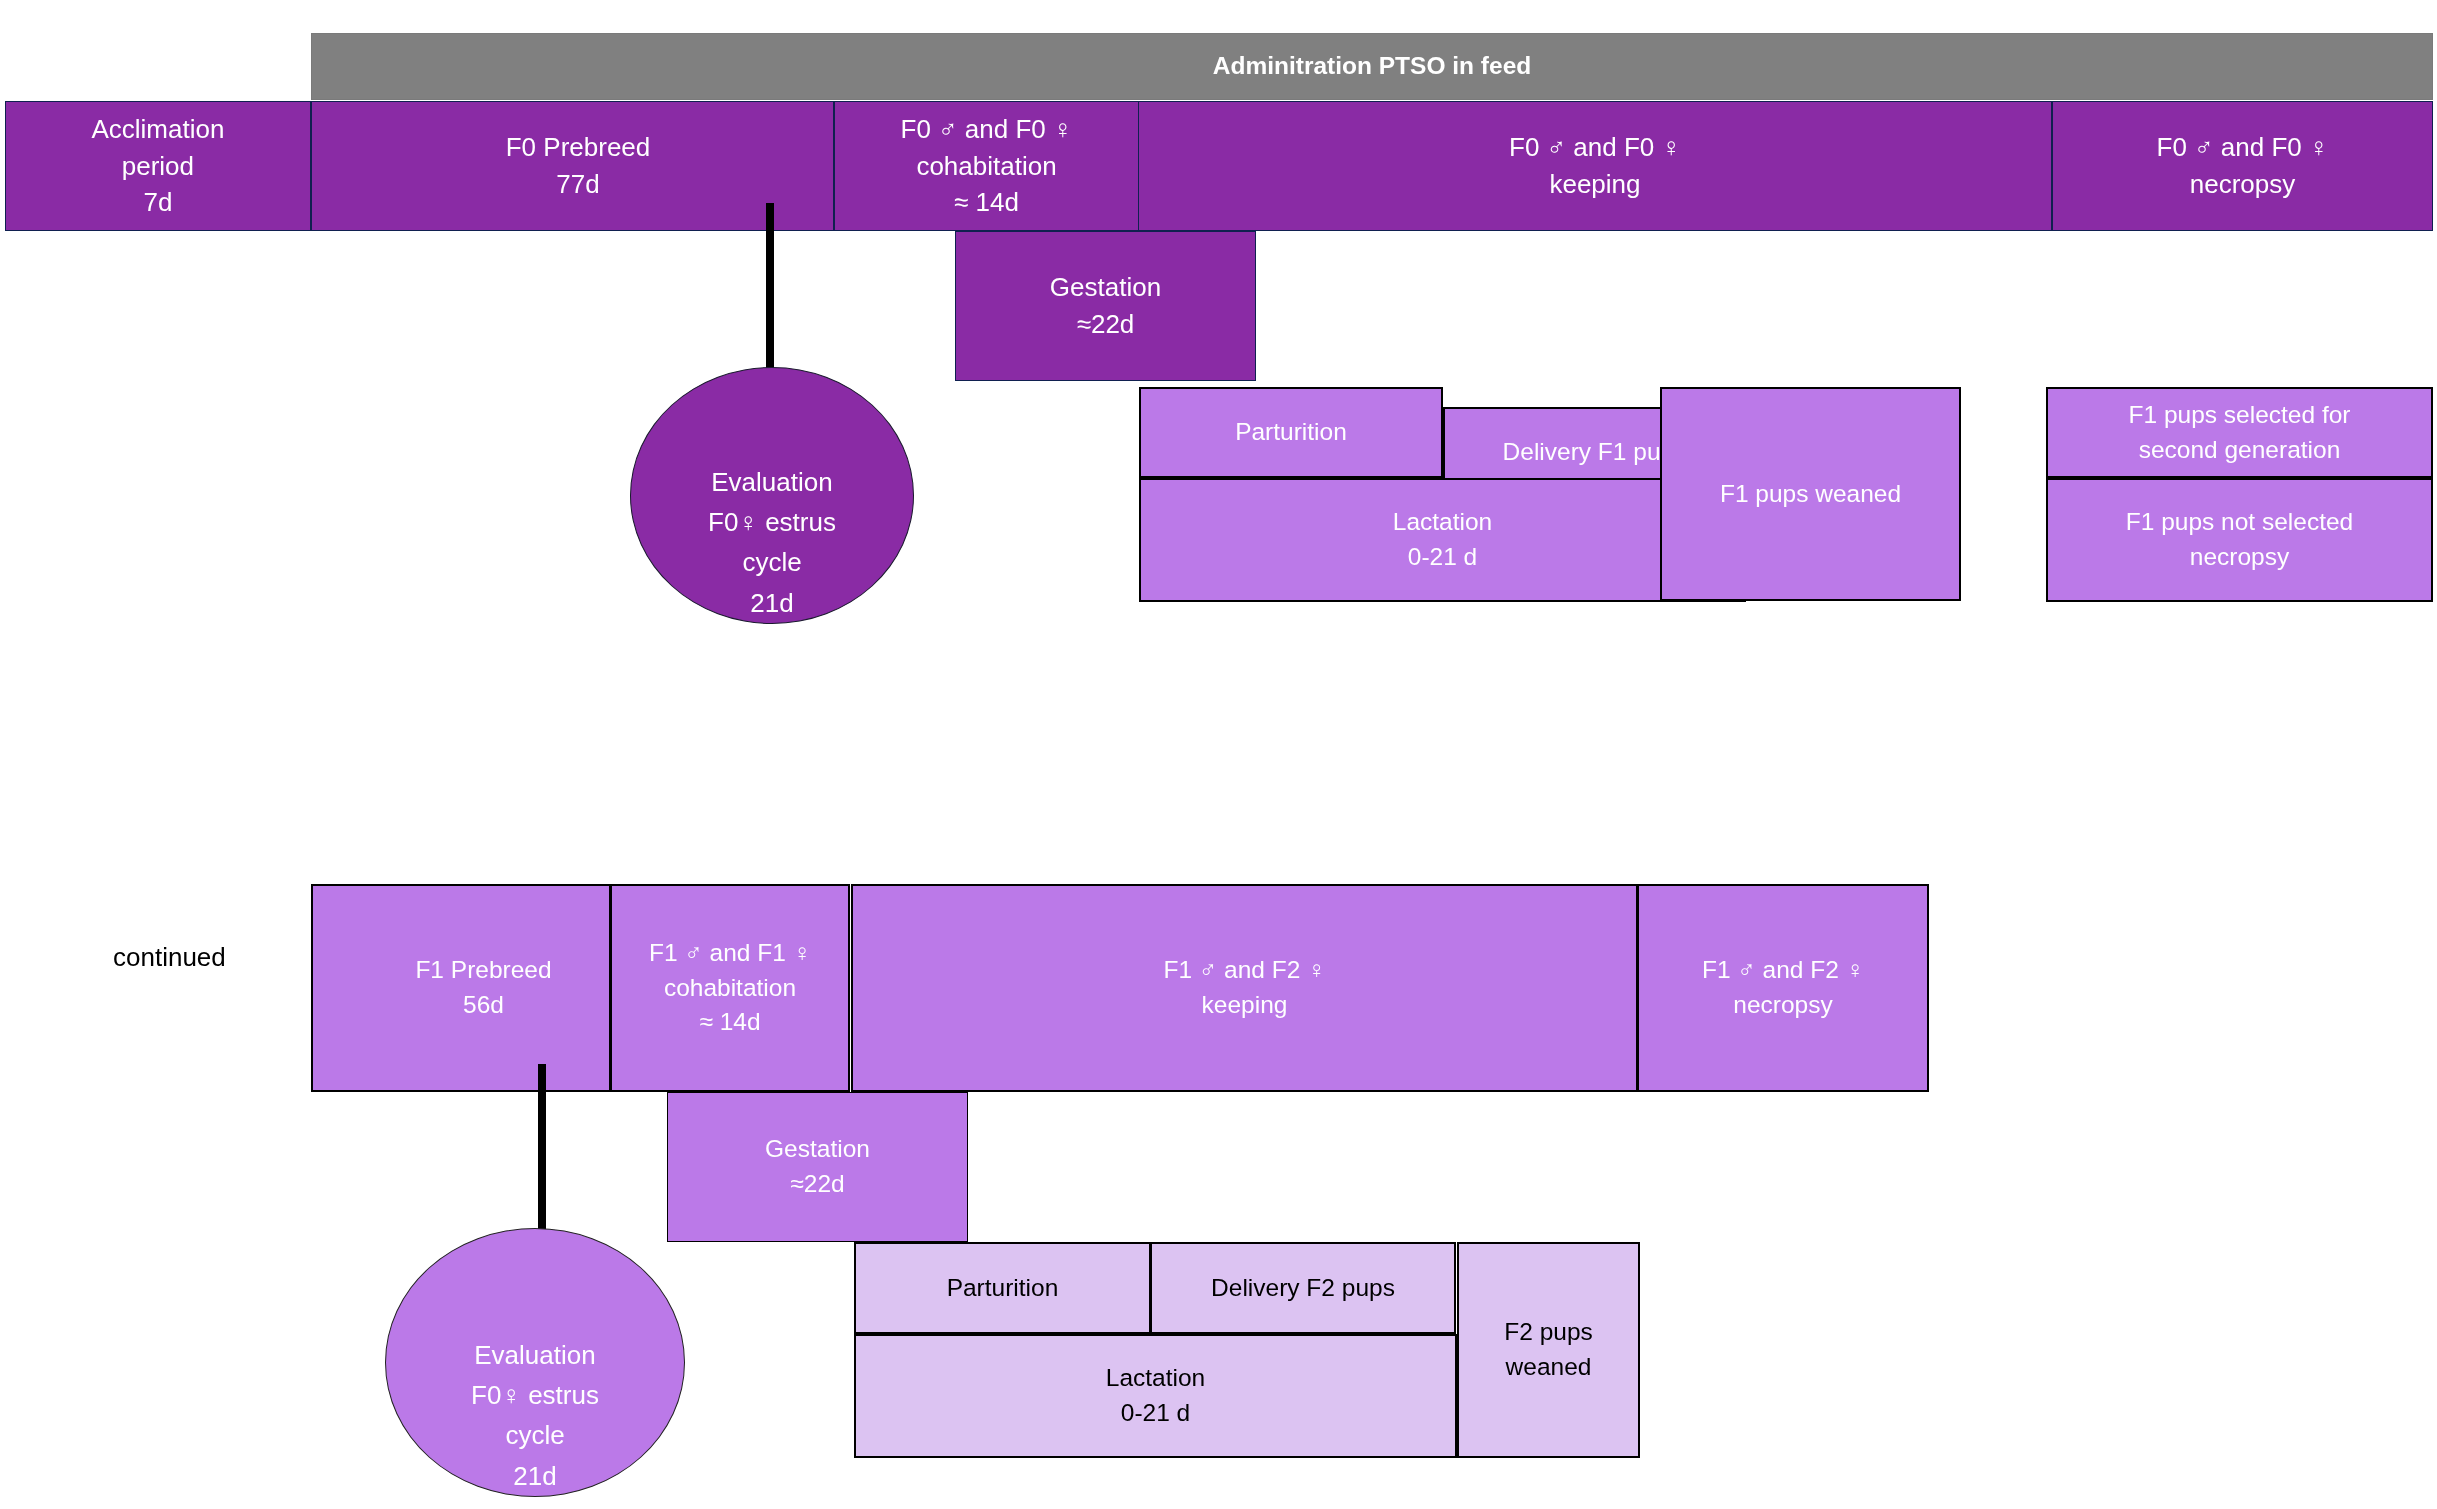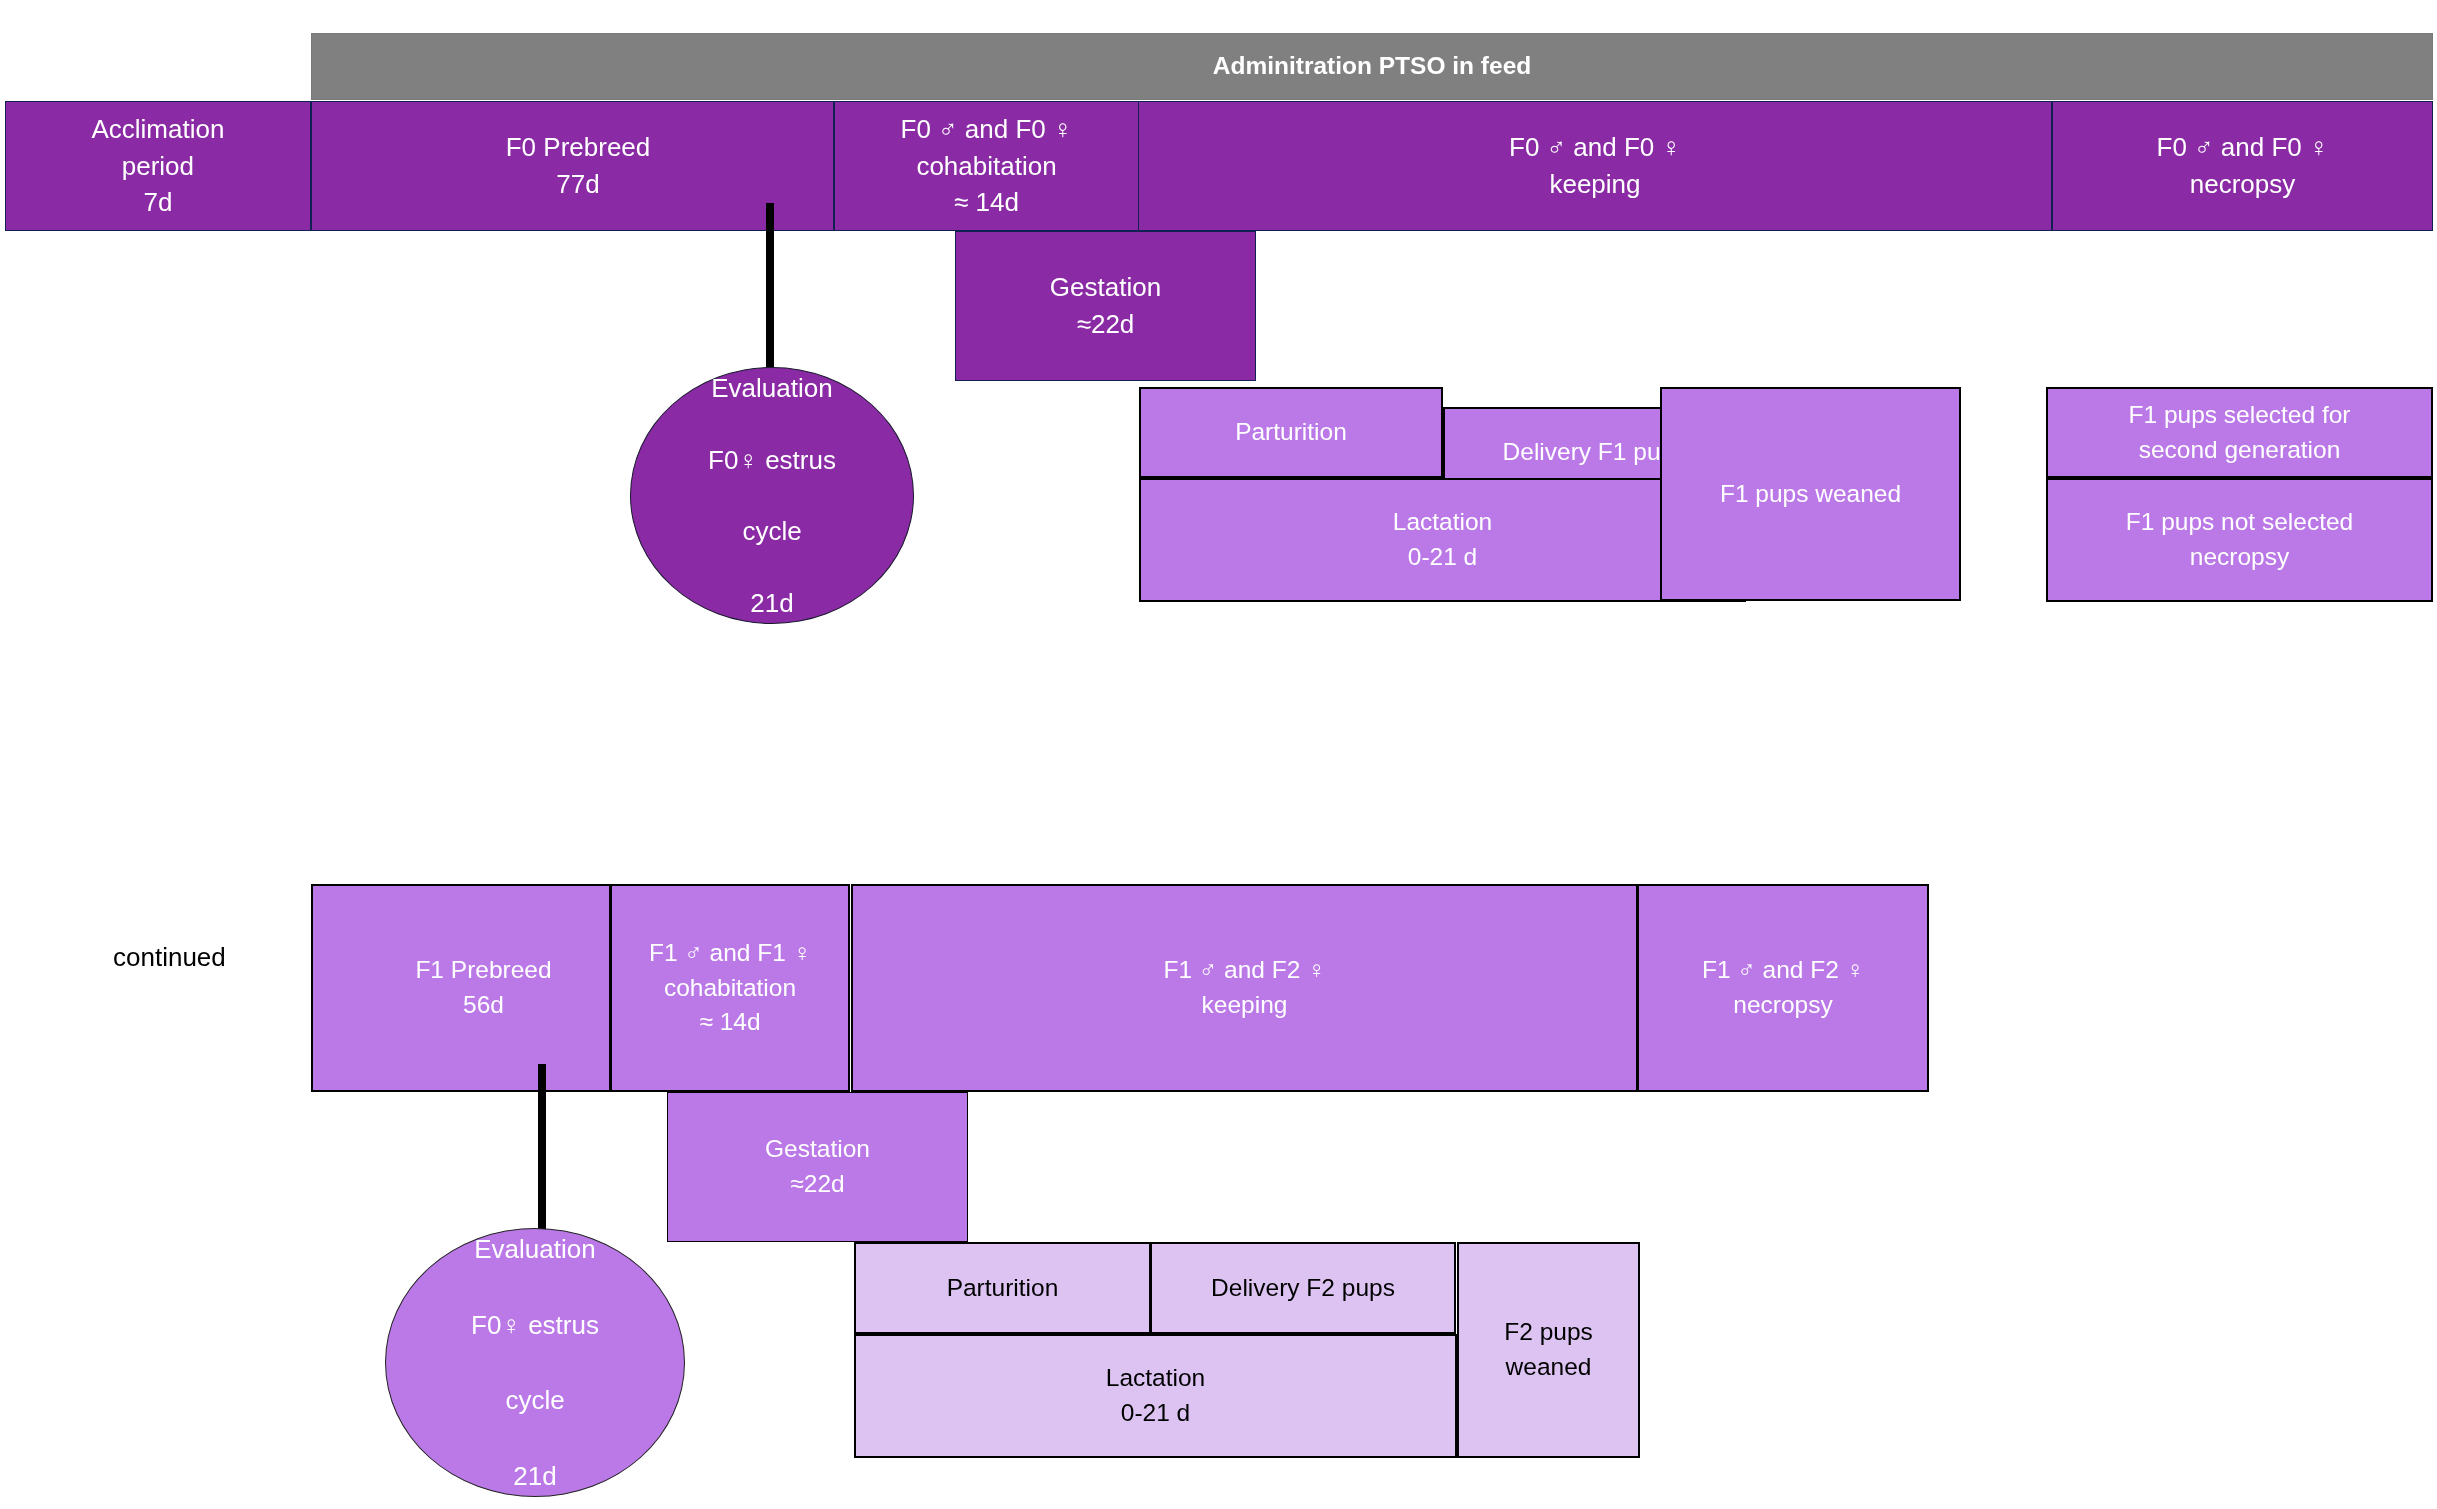--- a/index.html
+++ b/index.html
@@ -62,21 +62,21 @@
   }
 
   
   .ellipse {
     position: absolute;
     box-sizing: border-box;
     border-radius: 50%;
     display: flex;
     flex-direction: column;
     align-items: center;
-    justify-content: space-between;
+    justify-content: flex-end;
     text-align: center;
     line-height: 1.55;
     font-size: 26px;
   }
   .ellipse.dark-e {
     background: #8A2BA5;
     border: 1.8px solid #1a1a2e;
     color: #ffffff;
   }
   .ellipse.mid-e {

